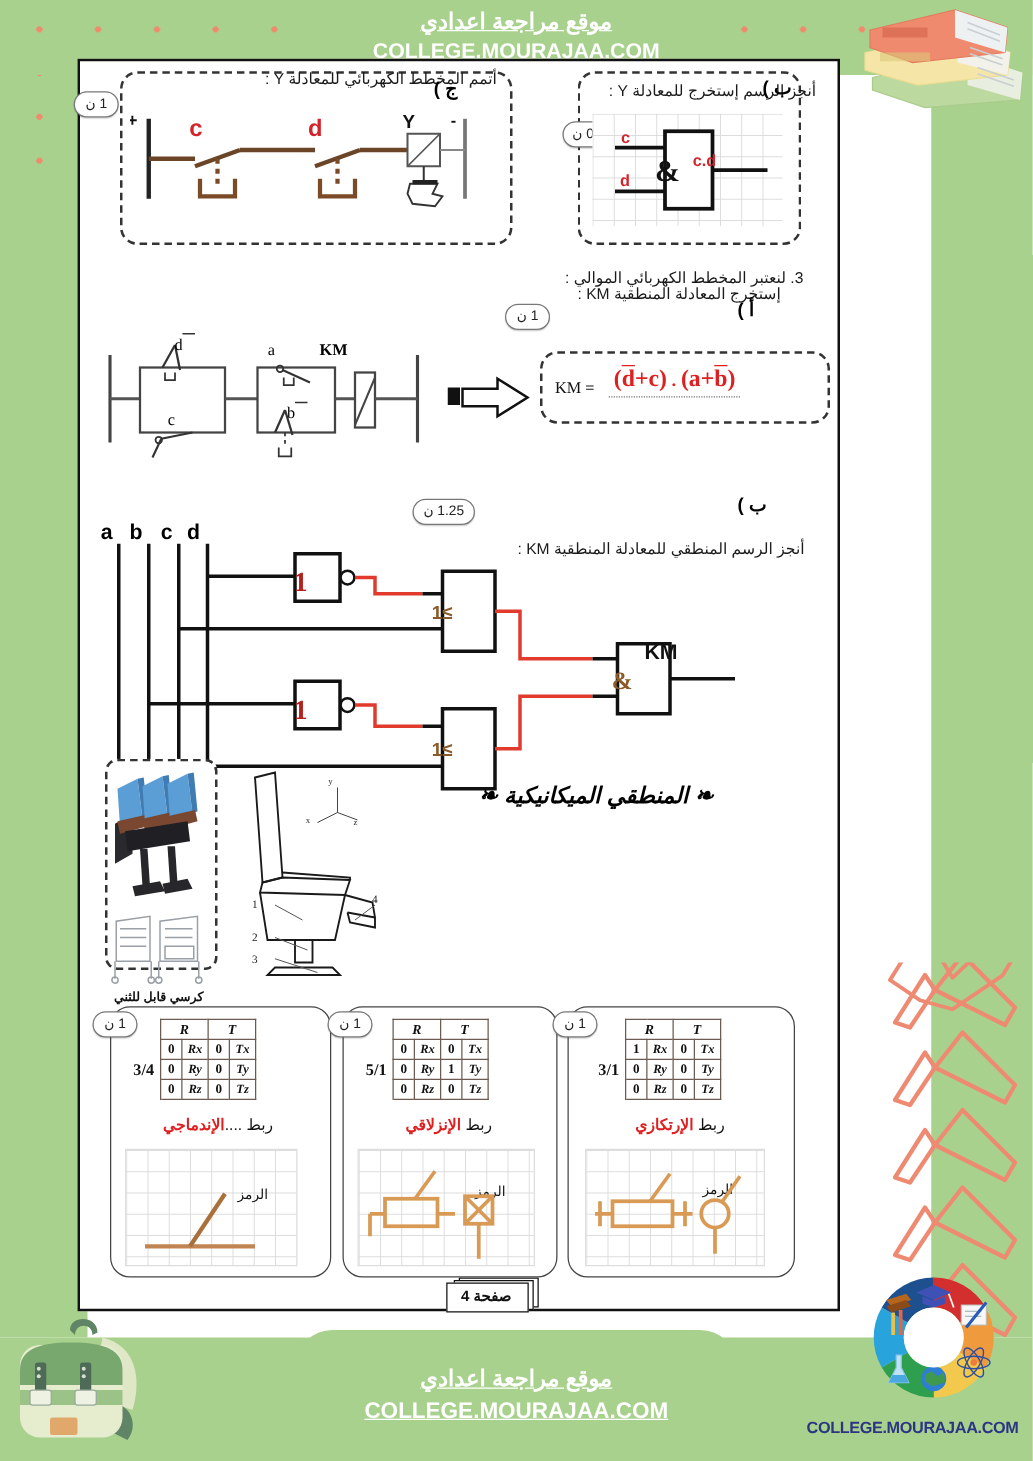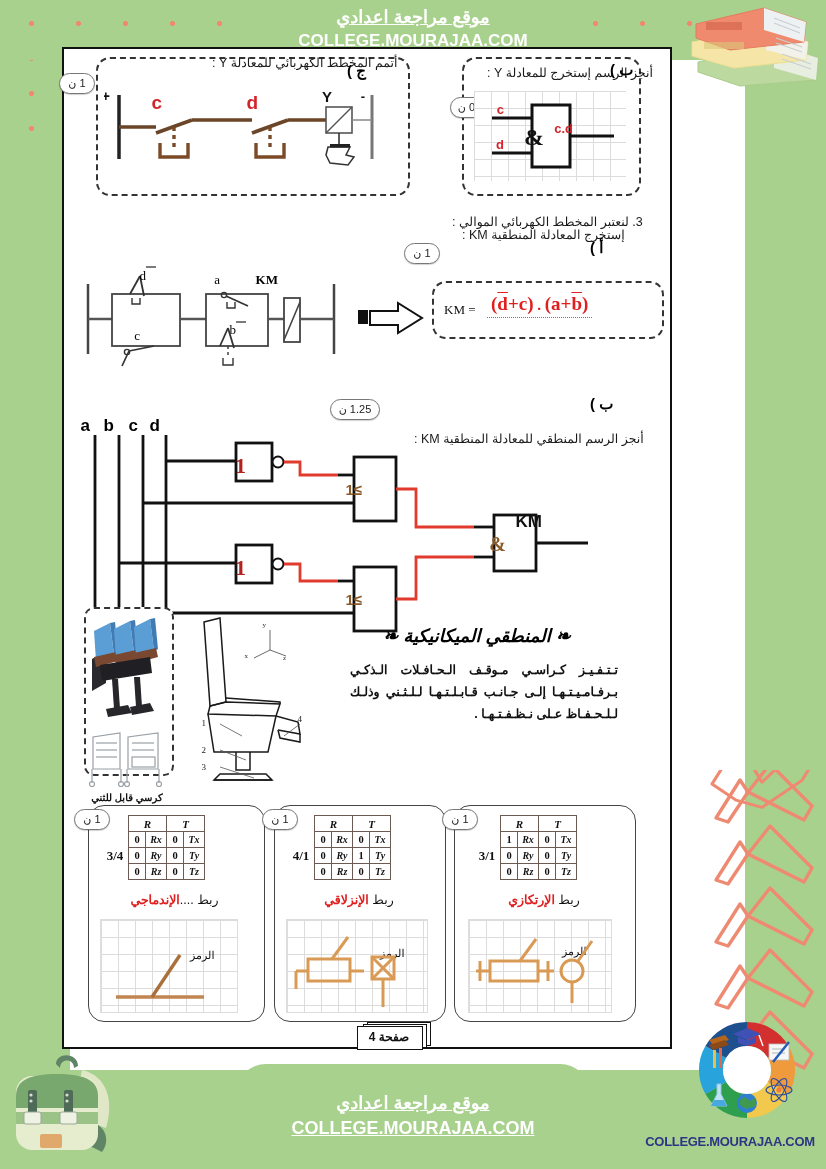--- a/index.html
+++ b/index.html
@@ -376,21 +376,20 @@
     <text x="106" y="48" font-size="7" fill="#333" font-family="Liberation Serif,serif">z</text>
     <text x="68" y="46" font-size="7" fill="#333" font-family="Liberation Serif,serif">x</text>
   </svg>
 
   <div class="sectitle ar" style="left:290px;top:578px;width:250px;text-align:center;">
     <span>❧</span>
     <span>المنطقي الميكانيكية</span>
     <span>❧</span>
   </div>
 
-  <div class="arabic-para" style="left:288px;top:612px;width:268px;">تـتـفـيـز كـراسـي مـوقـف الـحـافـلات الـذكـي بـرفـامـيـتـهـا إلـى جـانـب قـابـلـتـهـا لـلـثـني وذلـك لـلـحـفـاظ عـلى نـظـفـتـهـا .</div>
 
 
   <div class="roundbox" style="left:26px;top:758px;width:175px;height:215px;"></div>
   <div class="pill ar" style="left:12px;top:762px;">1 ن</div>
   <div style="position:absolute;left:40px;top:768px;">
     <table class="tbl">
       <tbody>
           <tr>
         <th class="hd" colspan="2">T</th>
         <th class="hd" colspan="2">R</th>
@@ -436,21 +435,21 @@
           <tr>
         <th class="hd" colspan="2">T</th>
         <th class="hd" colspan="2">R</th>
         <td style="border:none;width:26px;"></td>
       </tr>
       <tr>
         <td class="lbl">Tx</td>
         <td class="val">0</td>
         <td class="lbl">Rx</td>
         <td class="val">0</td>
-        <td rowspan="3" style="border-left:none;border-top:none;border-bottom:none;font-size:13px;padding:0 3px;">4/1</td>
+        <td rowspan="3" style="border-left:none;border-top:none;border-bottom:none;font-size:13px;padding:0 3px;">5/1</td>
       </tr>
       <tr>
         <td class="lbl">Ty</td>
         <td class="val">1</td>
         <td class="lbl">Ry</td>
         <td class="val">0</td>
       </tr>
       <tr>
         <td class="lbl">Tz</td>
         <td class="val">0</td>

